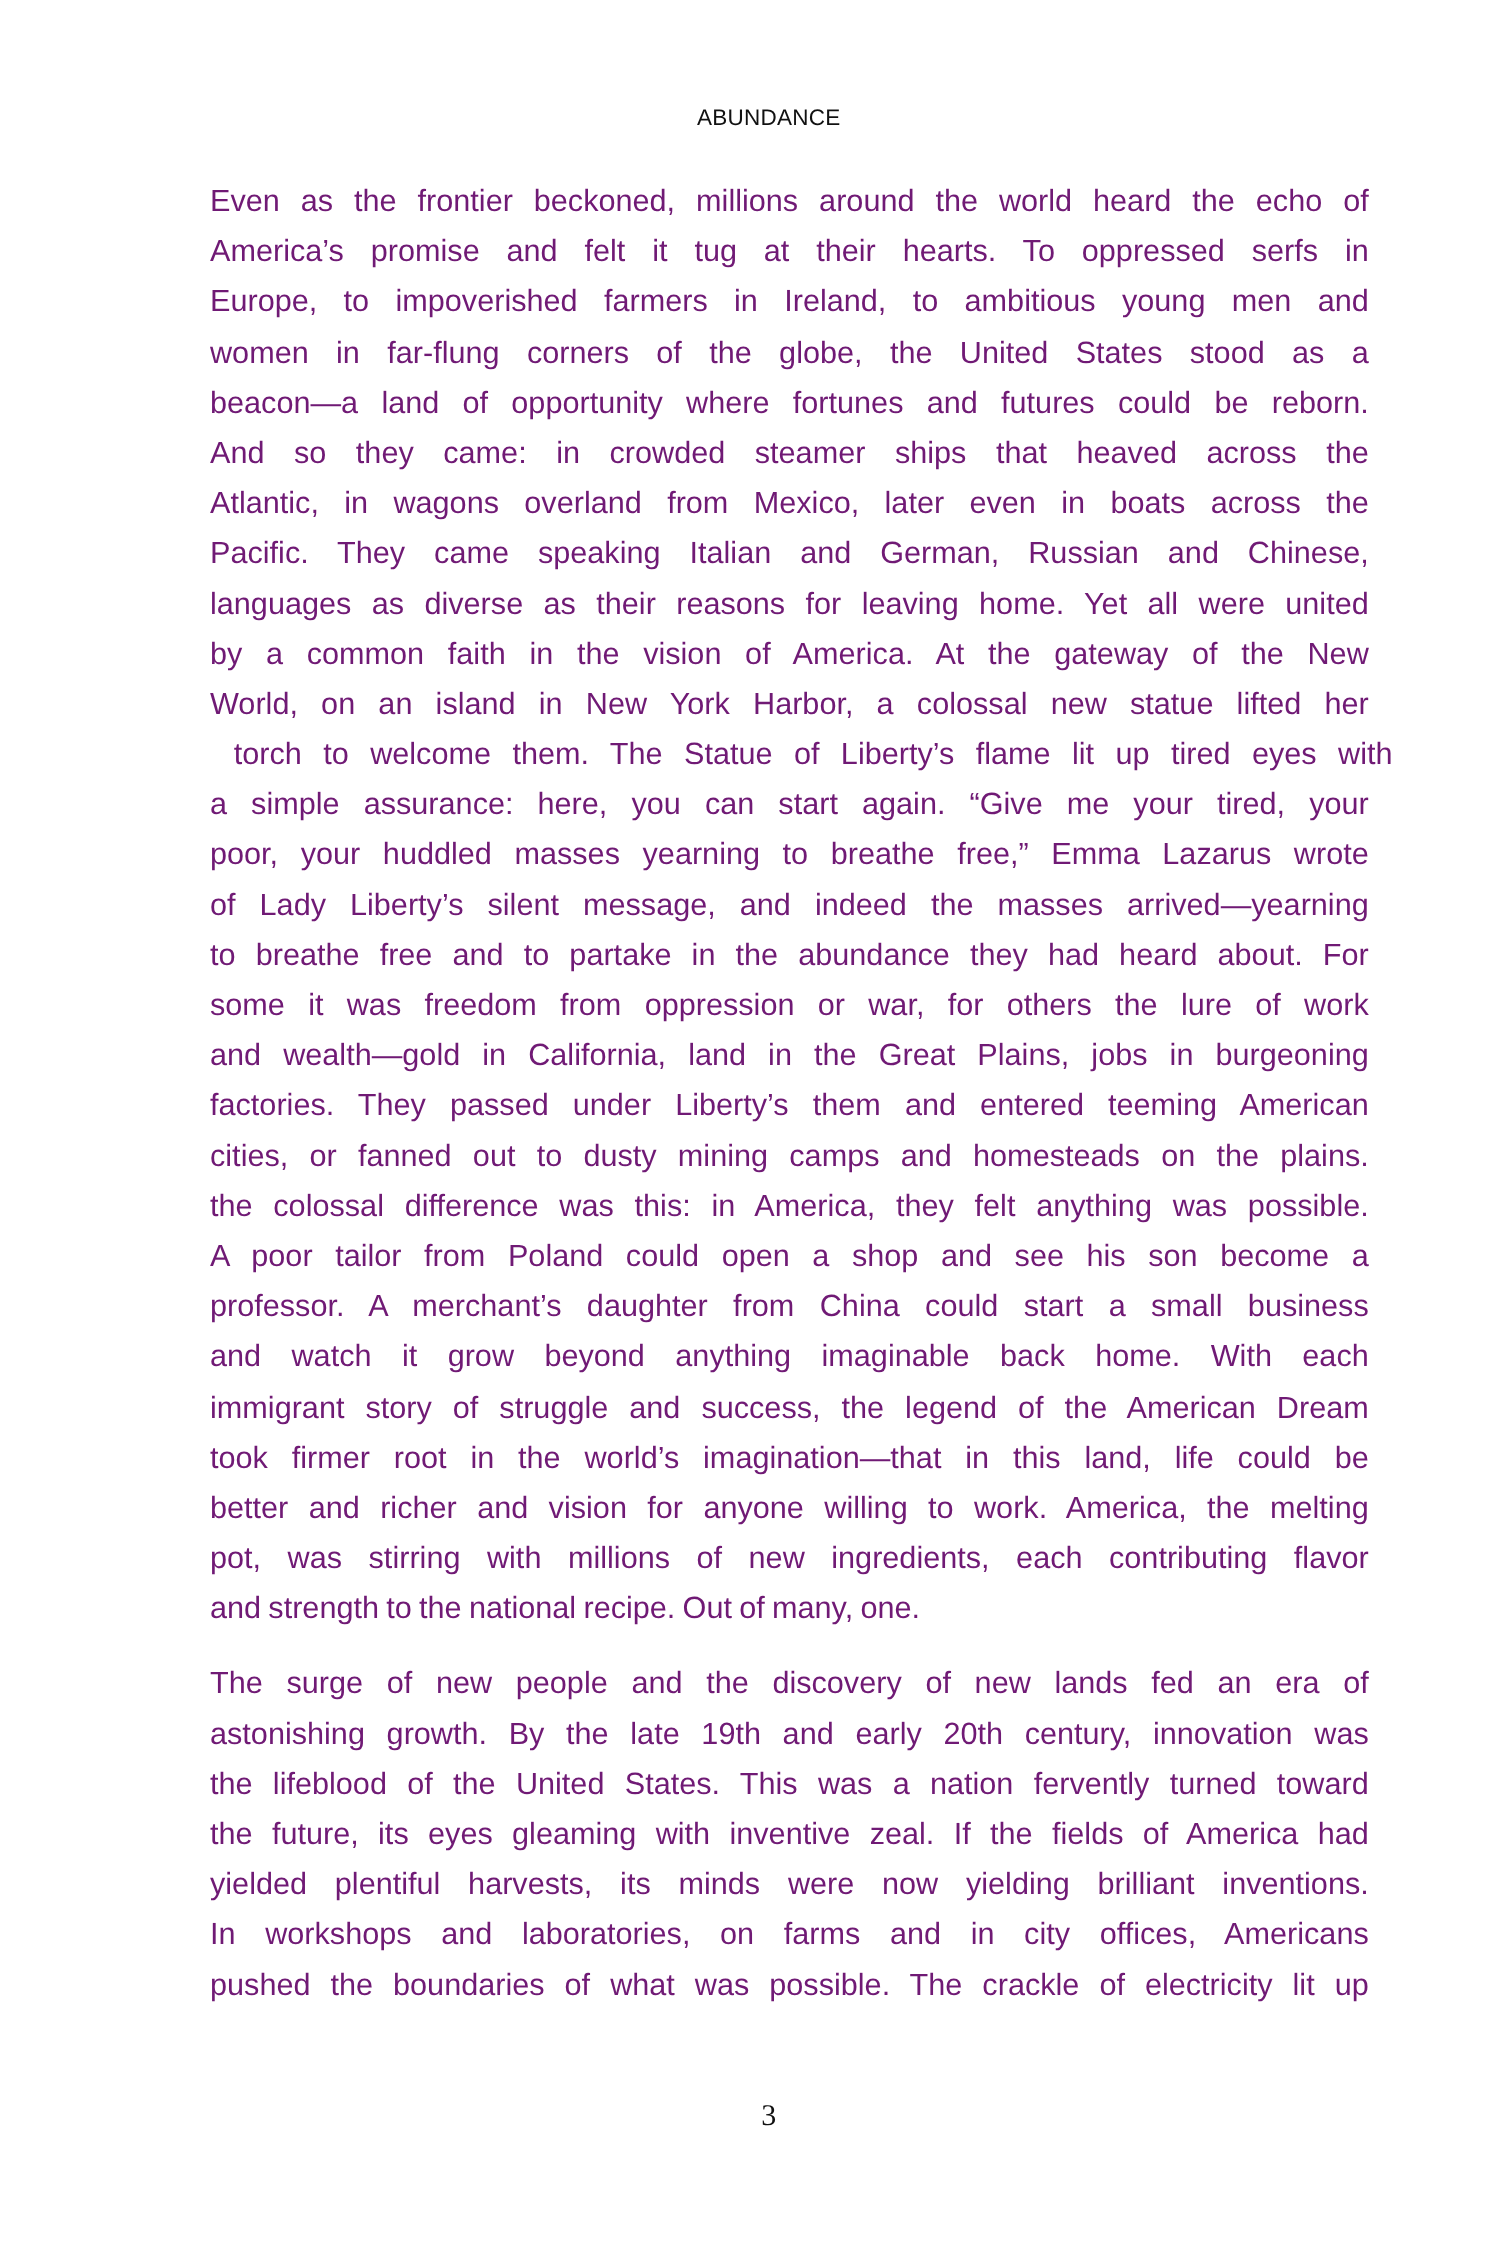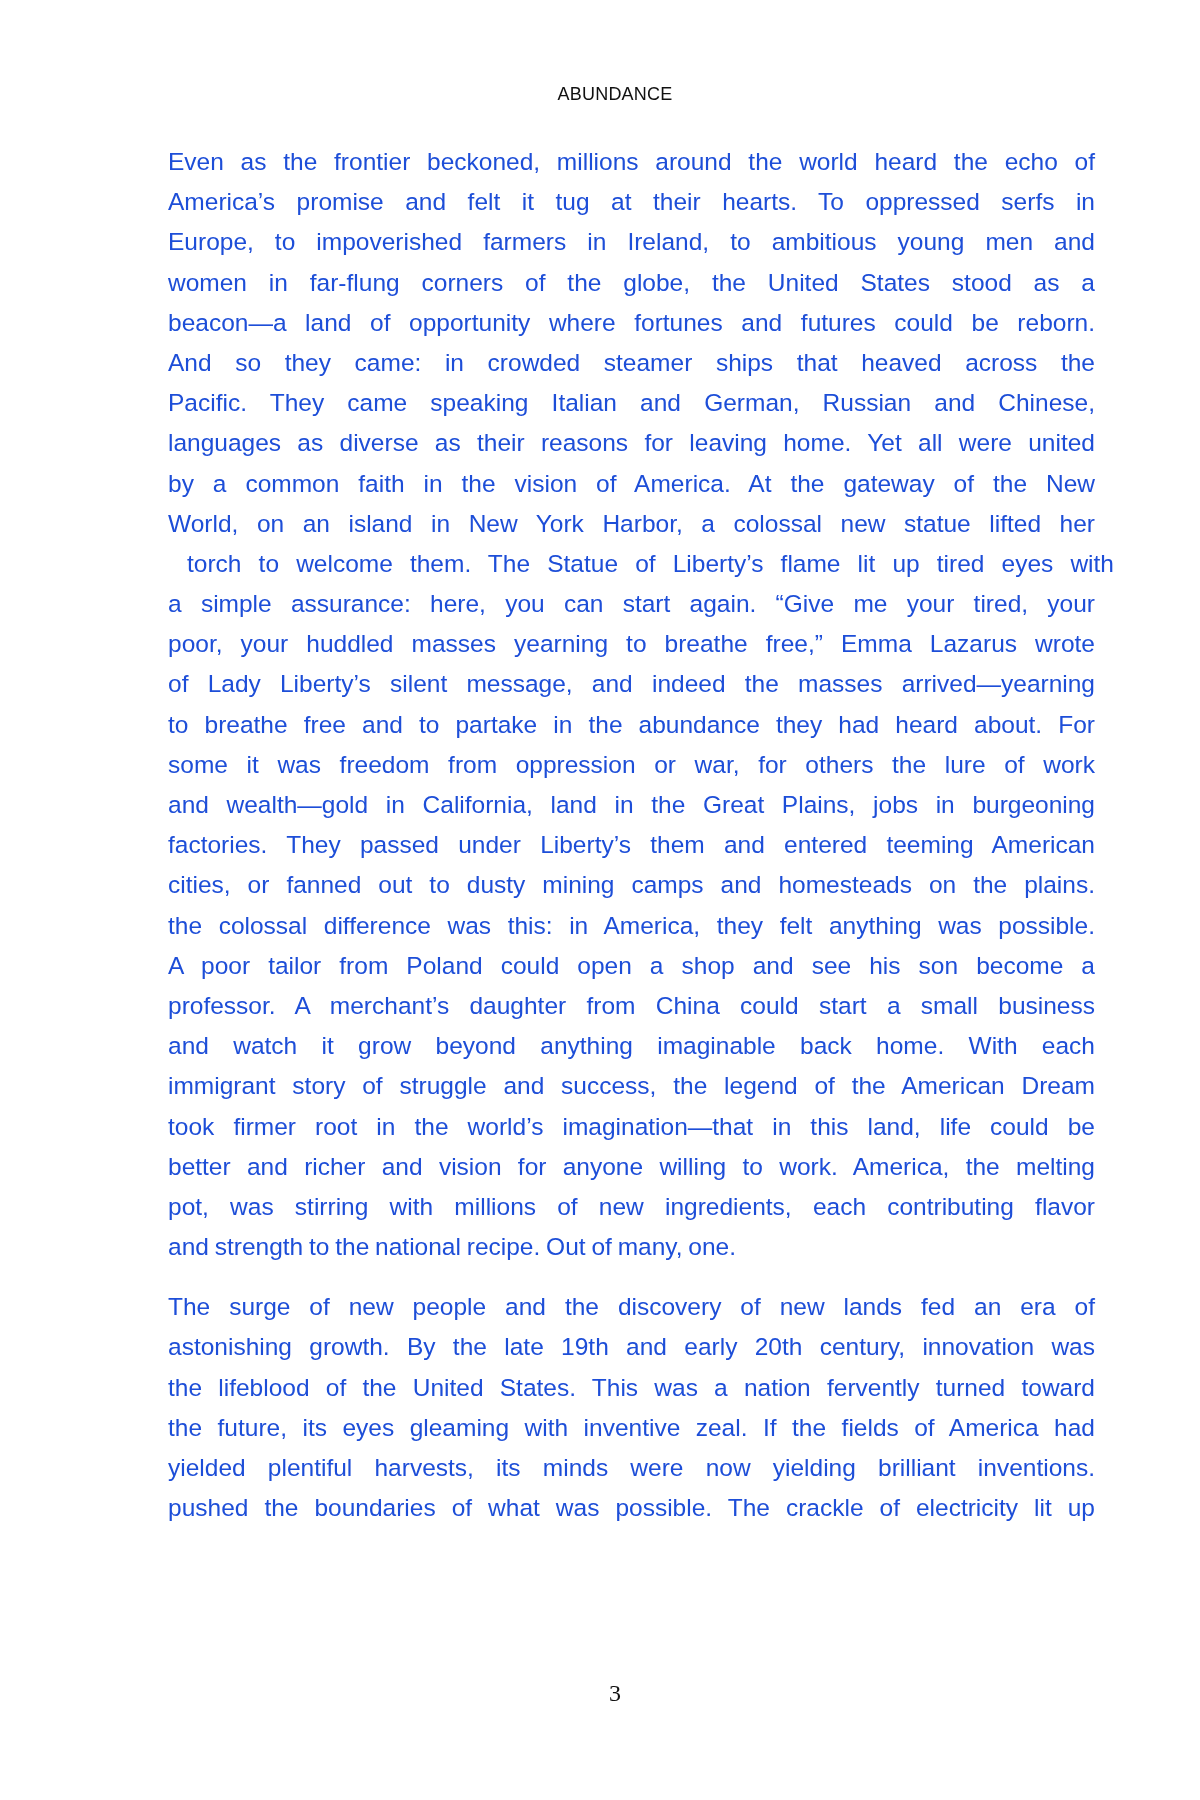--- a/index.html
+++ b/index.html
@@ -5,21 +5,21 @@
   html, body { margin: 0; padding: 0; background: #ffffff; }
   body { width: 1200px; height: 1800px; position: relative; overflow: hidden; }
   .page { position: absolute; left: 15px; top: 0; width: 1200px; height: 1800px; background: #fff; }
   .running-header {
     position: absolute; left: 0; width: 1200px; top: 84px;
     text-align: center; font-family: "Liberation Sans", sans-serif;
     font-size: 18px; color: #111; letter-spacing: 0.2px;
   }
   .body-text {
     position: absolute; left: 153px; width: 927px; top: 142px;
-    font-family: "Liberation Sans", sans-serif; font-size: 24.5px; color: #1d4ed8;
+    font-family: "Liberation Sans", sans-serif; font-size: 24.5px; color: #701a75;
   }
   .para { margin: 0 0 20px 0; }
   .line {
     display: block; height: 40.2px; line-height: 40.2px;
     text-align: justify; text-align-last: justify; white-space: nowrap;
     overflow: visible; word-spacing: -1px;
   }
   .line.last { text-align-last: left; }
   .folio {
     position: absolute; left: 0; width: 1200px; top: 1680px; text-align: center;
@@ -33,20 +33,21 @@
   <div class="running-header">ABUNDANCE</div>
 
   <div class="body-text">
     <div class="para" id="p0">
         <span class="line" style="white-space: nowrap; display: block; width: 927px;">Even as the frontier beckoned, millions around the world heard the echo of</span>
         <span class="line" style="white-space: nowrap; display: block; width: 927px;">America’s promise and felt it tug at their hearts. To oppressed serfs in</span>
         <span class="line" style="white-space: nowrap; display: block; width: 927px;">Europe, to impoverished farmers in Ireland, to ambitious young men and</span>
         <span class="line" style="white-space: nowrap; display: block; width: 927px;">women in far-flung corners of the globe, the United States stood as a</span>
         <span class="line" style="white-space: nowrap; display: block; width: 927px;">beacon—a land of opportunity where fortunes and futures could be reborn.</span>
         <span class="line" style="white-space: nowrap; display: block; width: 927px;">And so they came: in crowded steamer ships that heaved across the</span>
+        <span class="line" style="white-space: nowrap; display: block; width: 927px;">Atlantic, in wagons overland from Mexico, later even in boats across the</span>
         <span class="line" style="white-space: nowrap; display: block; width: 927px;">Pacific. They came speaking Italian and German, Russian and Chinese,</span>
         <span class="line" style="white-space: nowrap; display: block; width: 927px;">languages as diverse as their reasons for leaving home. Yet all were united</span>
         <span class="line" style="white-space: nowrap; display: block; width: 927px;">by a common faith in the vision of America. At the gateway of the New</span>
         <span class="line" style="white-space: nowrap; display: block; width: 927px;">World, on an island in New York Harbor, a colossal new statue lifted her</span>
         <span class="line" style="white-space: nowrap; display: block; width: 927px; margin-left: 19px;">torch to welcome them. The Statue of Liberty’s flame lit up tired eyes with</span>
         <span class="line" style="white-space: nowrap; display: block; width: 927px;">a simple assurance: here, you can start again. “Give me your tired, your</span>
         <span class="line" style="white-space: nowrap; display: block; width: 927px;">poor, your huddled masses yearning to breathe free,” Emma Lazarus wrote</span>
         <span class="line" style="white-space: nowrap; display: block; width: 927px;">of Lady Liberty’s silent message, and indeed the masses arrived—yearning</span>
         <span class="line" style="white-space: nowrap; display: block; width: 927px;">to breathe free and to partake in the abundance they had heard about. For</span>
         <span class="line" style="white-space: nowrap; display: block; width: 927px;">some it was freedom from oppression or war, for others the lure of work</span>
@@ -62,18 +63,19 @@
         <span class="line" style="white-space: nowrap; display: block; width: 927px;">better and richer and vision for anyone willing to work. America, the melting</span>
         <span class="line" style="white-space: nowrap; display: block; width: 927px;">pot, was stirring with millions of new ingredients, each contributing flavor</span>
         <span class="line last" style="white-space: nowrap; display: block; width: 927px;">and strength to the national recipe. Out of many, one.</span>
       </div>
     <div class="para" id="p1">
         <span class="line" style="white-space: nowrap; display: block; width: 927px;">The surge of new people and the discovery of new lands fed an era of</span>
         <span class="line" style="white-space: nowrap; display: block; width: 927px;">astonishing growth. By the late 19th and early 20th century, innovation was</span>
         <span class="line" style="white-space: nowrap; display: block; width: 927px;">the lifeblood of the United States. This was a nation fervently turned toward</span>
         <span class="line" style="white-space: nowrap; display: block; width: 927px;">the future, its eyes gleaming with inventive zeal. If the fields of America had</span>
         <span class="line" style="white-space: nowrap; display: block; width: 927px;">yielded plentiful harvests, its minds were now yielding brilliant inventions.</span>
+        <span class="line" style="white-space: nowrap; display: block; width: 927px;">In workshops and laboratories, on farms and in city offices, Americans</span>
         <span class="line" style="white-space: nowrap; display: block; width: 927px;">pushed the boundaries of what was possible. The crackle of electricity lit up</span>
       </div>
   </div>
 
   <div class="folio">3</div>
 </div>
 
 </body></html>

